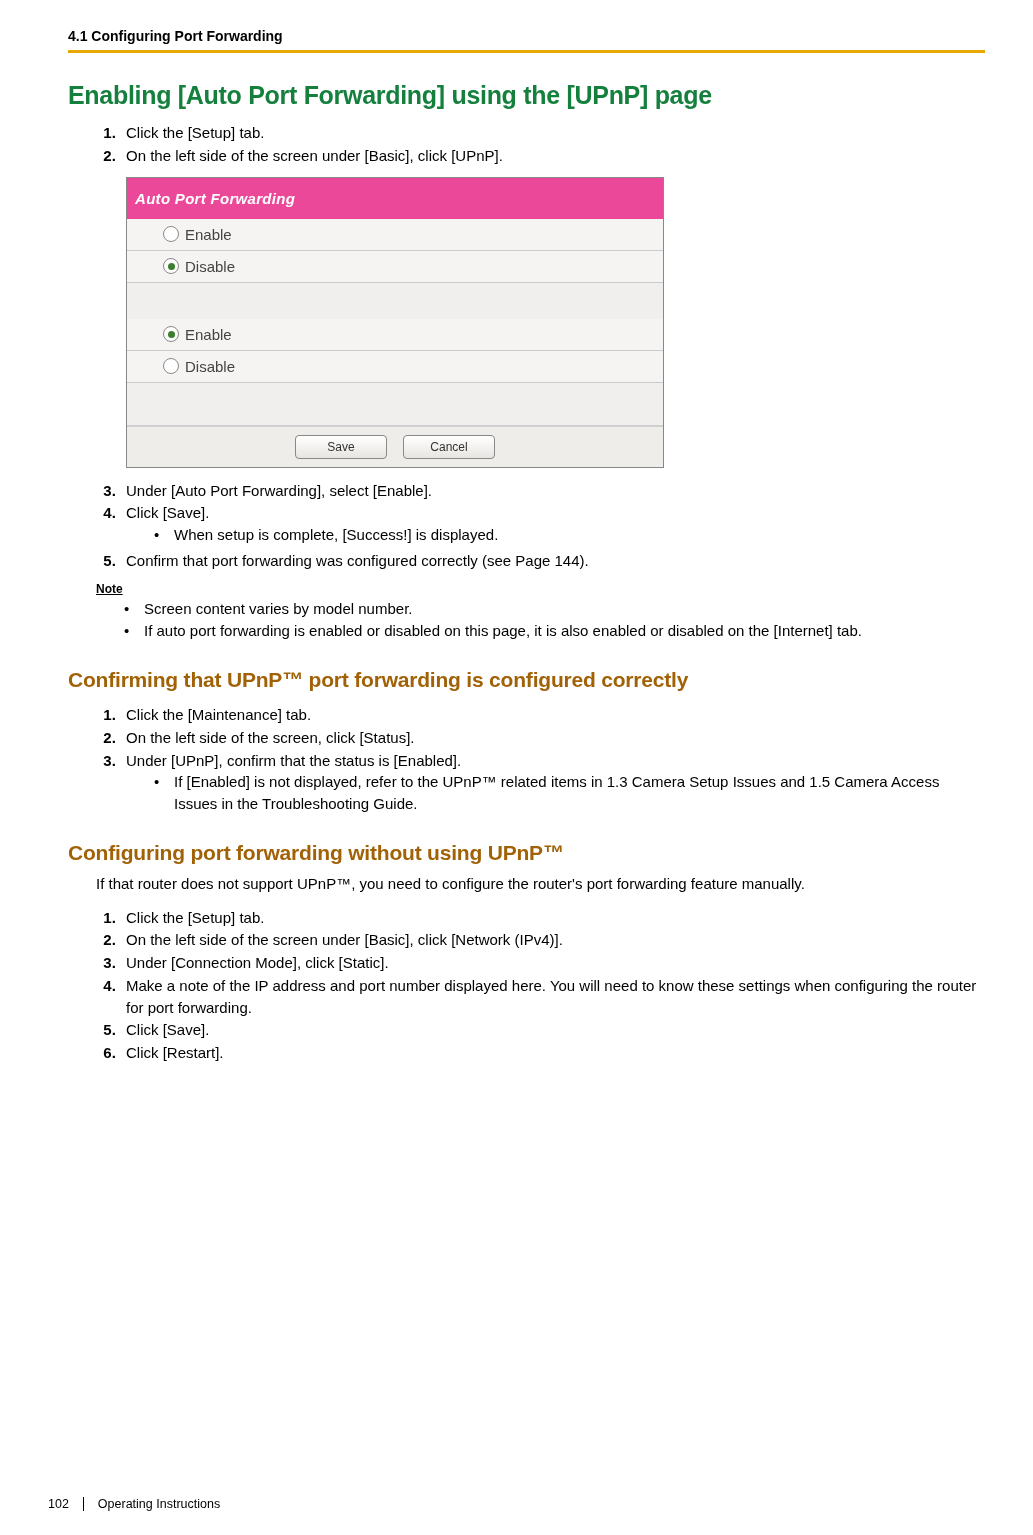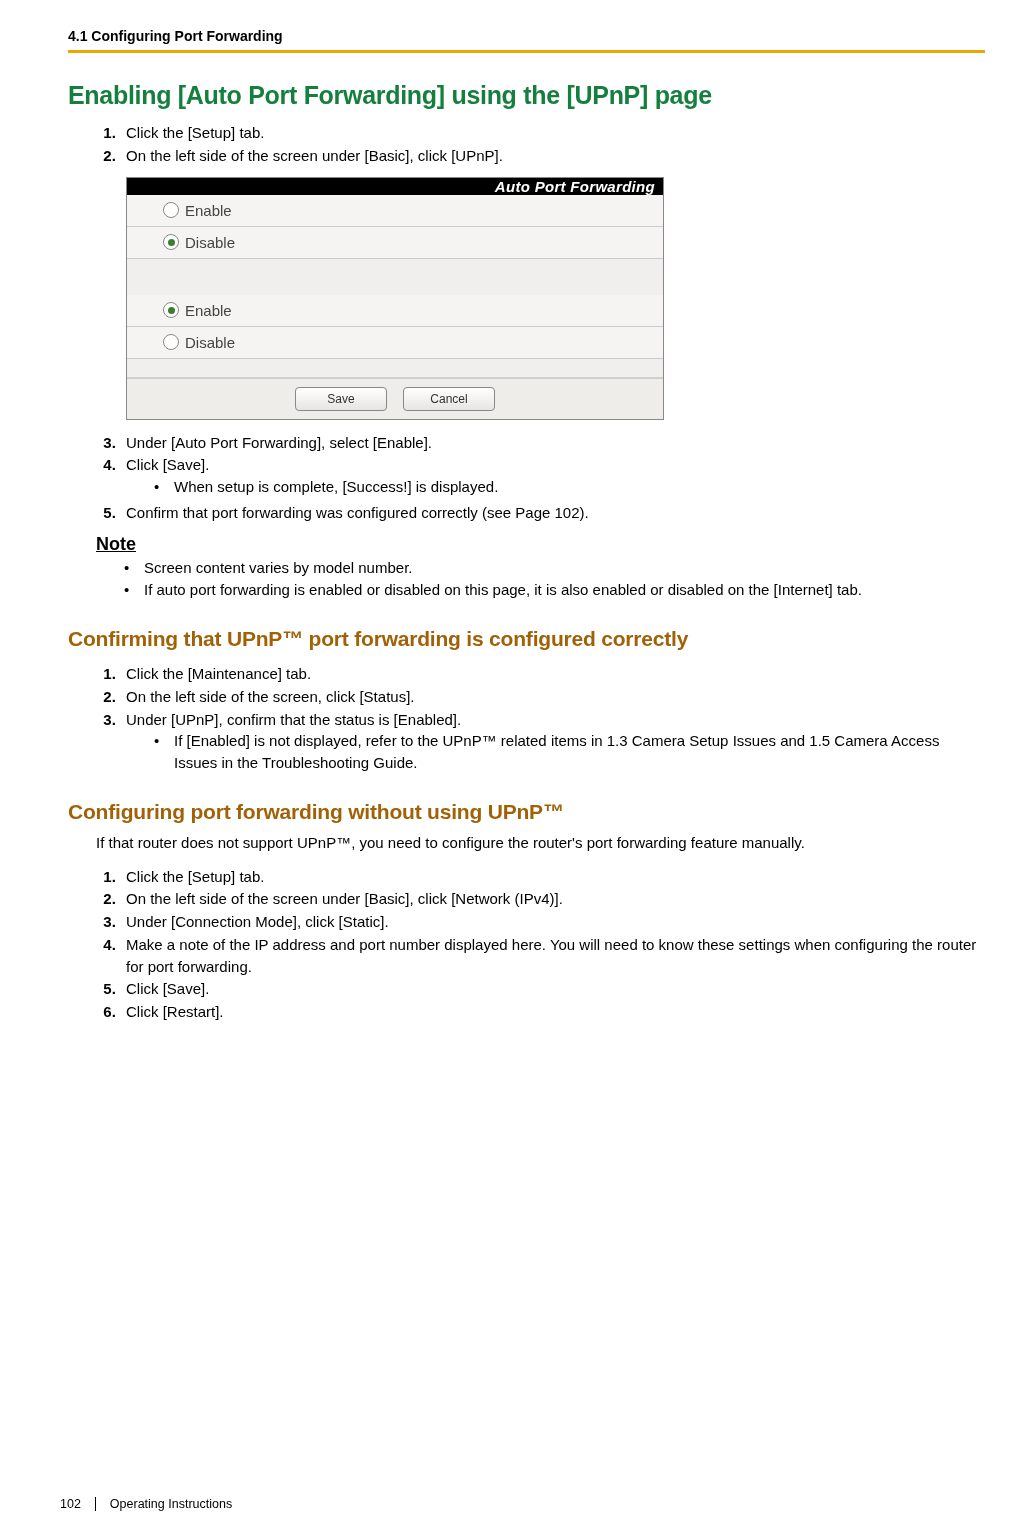--- a/index.html
+++ b/index.html
@@ -74,21 +74,21 @@
       position: absolute;
       left: 0;
       top: 0;
     }
     .intro {
       font-size: 15px;
       margin: 0 0 4px 0;
       line-height: 1.45;
     }
     .note-label {
-      font-size: 18px;
+      font-size: 12px;
       font-weight: bold;
       text-decoration: underline;
       margin-top: 10px;
       margin-bottom: 2px;
     }
     .sub-bullets {
       margin: 0 0 4px 0;
       padding-left: 28px;
       font-size: 15px;
       line-height: 1.45;
@@ -107,28 +107,27 @@
     }
     
     .screenshot {
       width: 536px;
       border: 1px solid #888;
       margin: 8px 0 8px 30px;
       font-family: "Verdana", Arial, sans-serif;
       background: #f0efee;
     }
     .panel-header {
-      background: #000000;
+      background: #ec4899;
       color: #fff;
       font-weight: bold;
       font-style: italic;
       font-size: 15px;
-      padding: 0 8px;
+      padding: 12px 8px;
       letter-spacing: 0.3px;
-      text-align: right;
     }
     .radio-row {
       display: flex;
       align-items: center;
       padding: 7px 8px 7px 36px;
       border-bottom: 1px solid #cbcbcb;
       background: #f6f4f2;
       font-size: 15px;
       color: #444;
       gap: 6px;
@@ -158,38 +157,39 @@
       height: 36px;
       background: #f0efee;
     }
     .screenshot-footer {
       border-top: 2px solid #cfcfcf;
       background: #efedea;
       padding: 8px;
       display: flex;
       justify-content: center;
       gap: 16px;
+      margin-top: 24px;
     }
     .ss-btn {
       width: 90px;
       height: 22px;
       border: 1px solid #888;
       background: linear-gradient(#ffffff,#e7e5e1);
       border-radius: 4px;
       font-size: 12px;
       display: inline-flex;
       align-items: center;
       justify-content: center;
       color: #333;
       font-family: Arial, sans-serif;
     }
     .footer {
       position: absolute;
       bottom: 24px;
-      left: 60px;
+      left: 48px;
       font-size: 12.5px;
       display: flex;
       align-items: center;
       gap: 14px;
     }
     .footer .divider {
       border-left: 1px solid #000;
       height: 14px;
     }
   </style>
@@ -234,21 +234,21 @@
     </div>
 
     <ol class="steps" start="3">
       <li>Under [Auto Port Forwarding], select [Enable].</li>
       <li>
         <span>Click [Save].</span>
         <ul class="sub-bullets">
           <li>When setup is complete, [Success!] is displayed.</li>
         </ul>
       </li>
-      <li>Confirm that port forwarding was configured correctly (see Page 102).</li>
+      <li>Confirm that port forwarding was configured correctly (see Page 144).</li>
     </ol>
 
     <div class="note-label">Note</div>
     <ul class="bullets" style="padding-left:28px;">
       <li>Screen content varies by model number.</li>
       <li>If auto port forwarding is enabled or disabled on this page, it is also enabled or disabled on the [Internet] tab.</li>
     </ul>
   </div>
 
   <h2 class="blue-sub">Confirming that UPnP™ port forwarding is configured correctly</h2>

